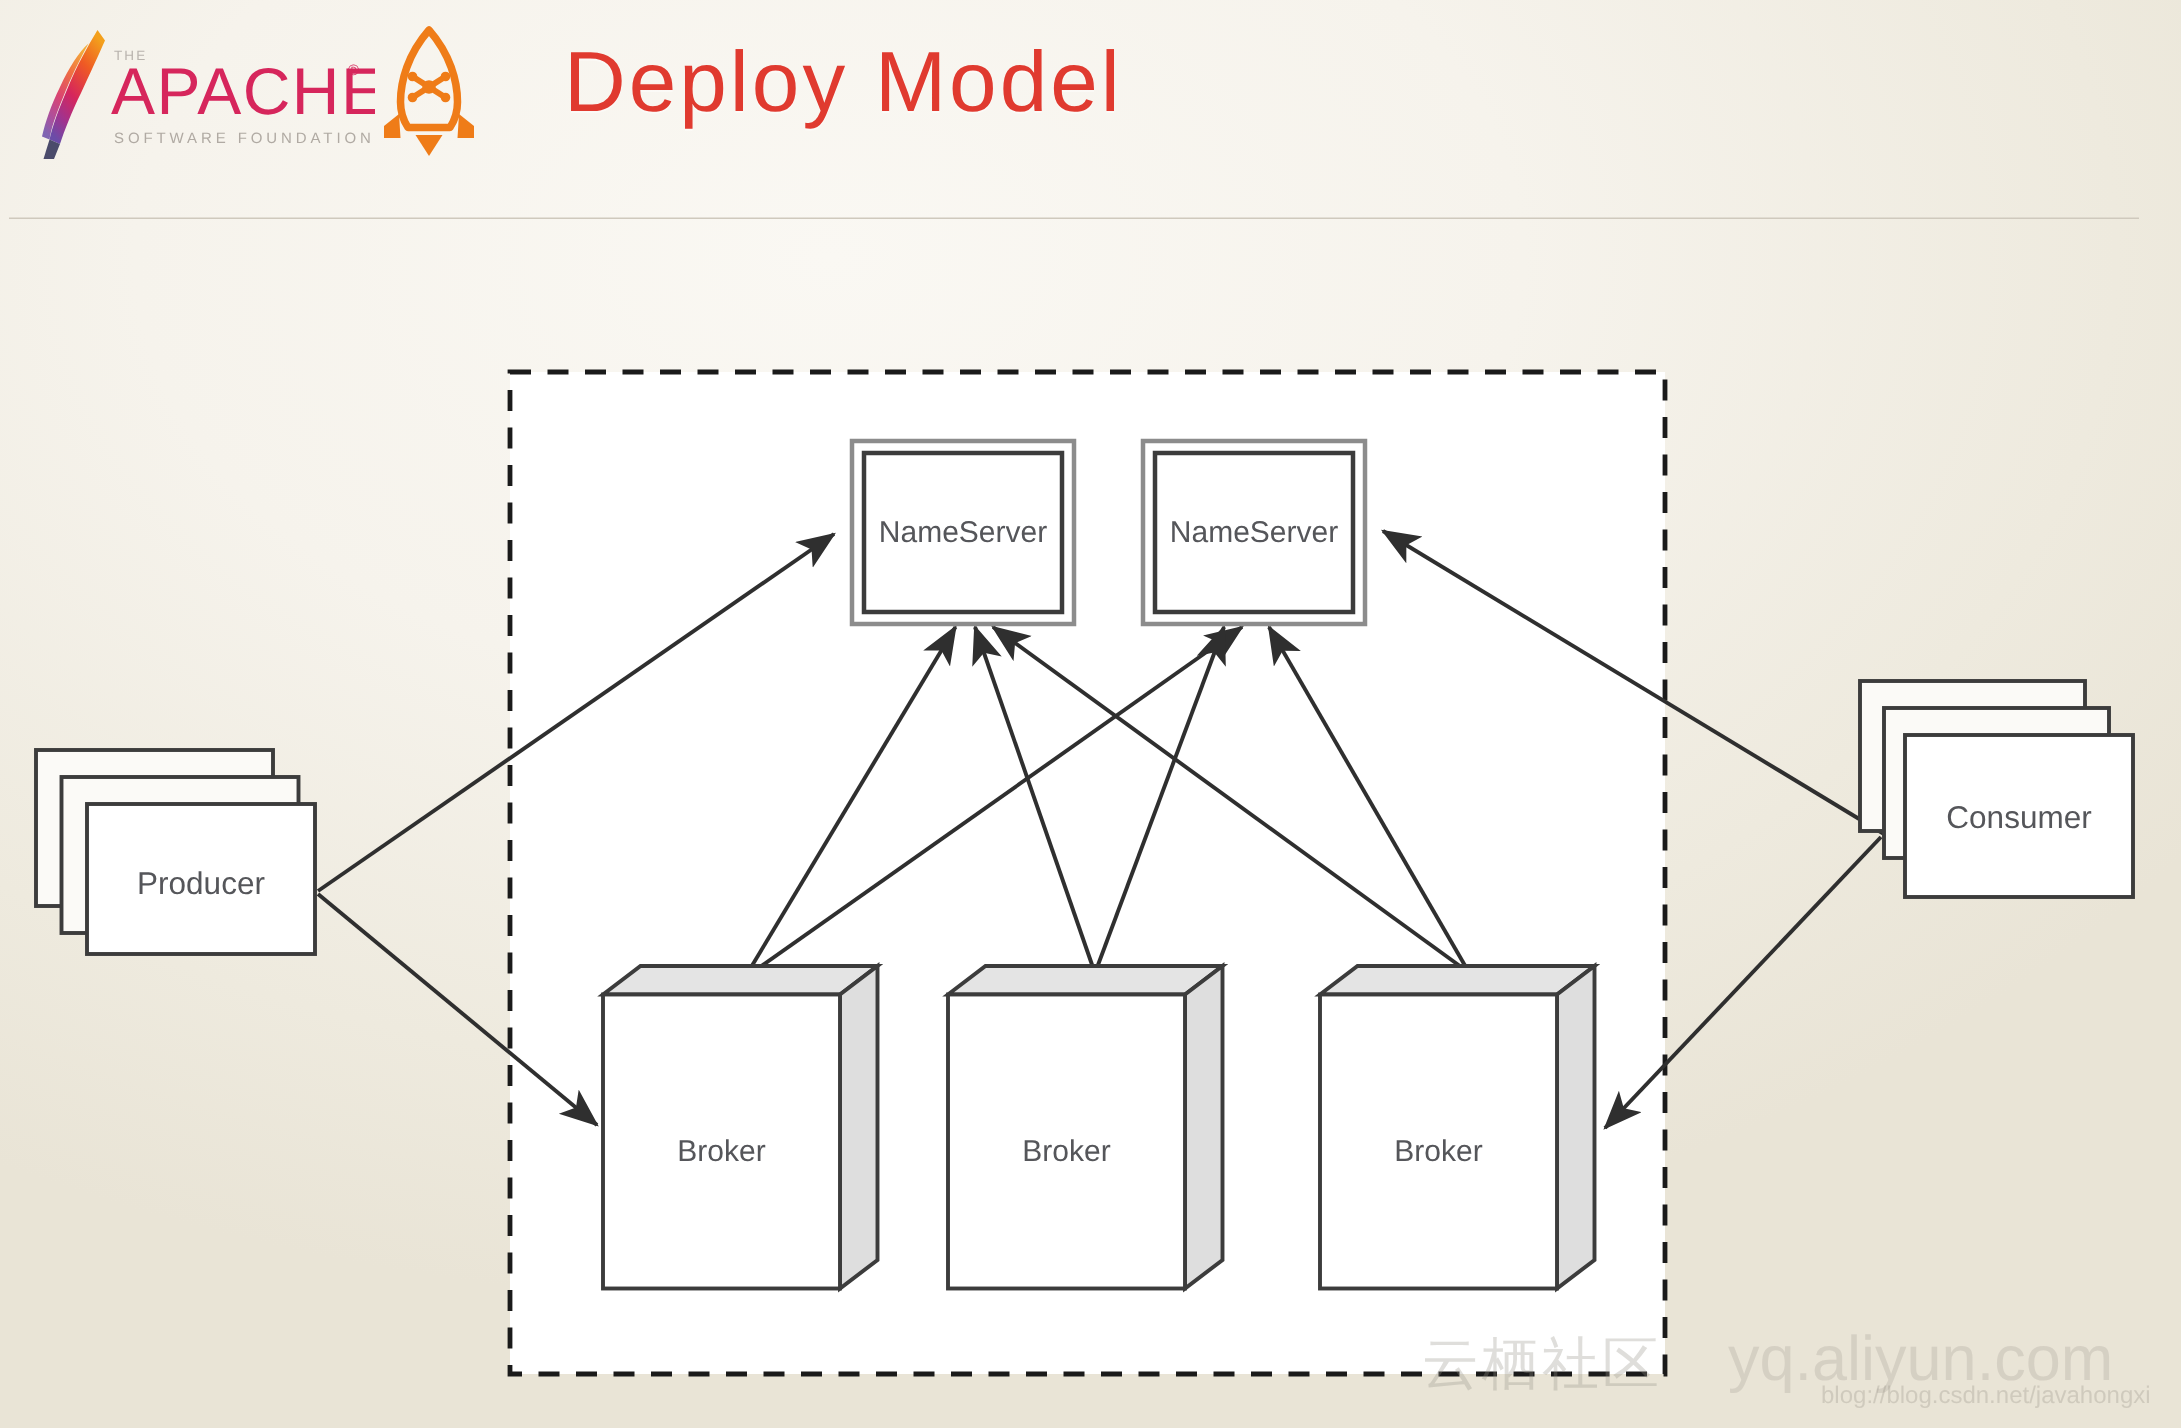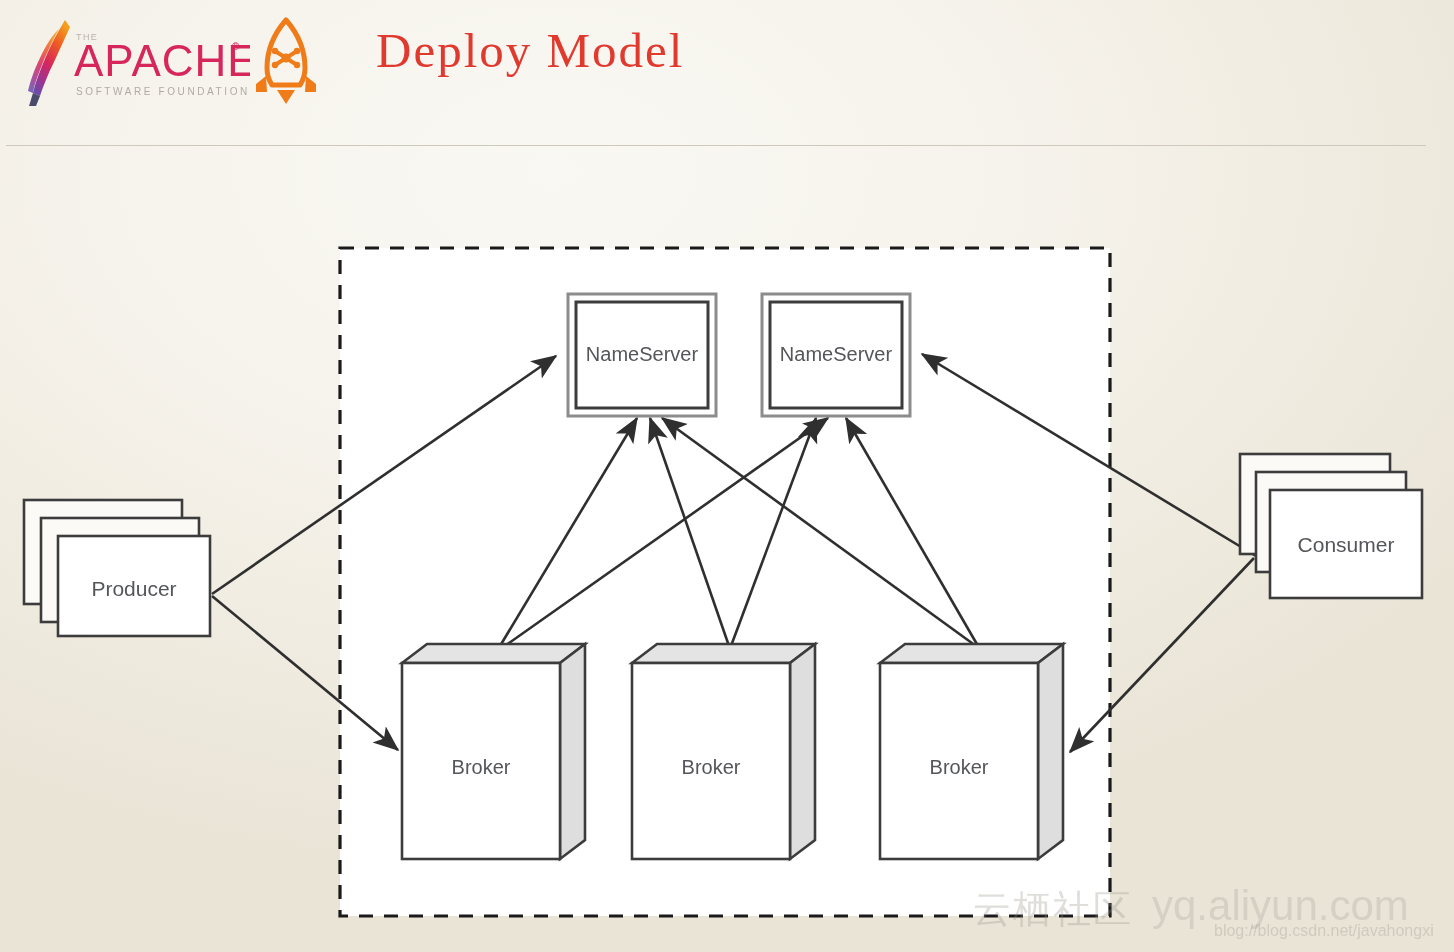--- a/index.html
+++ b/index.html
@@ -35,22 +35,22 @@
     width: 232px; height: 92px;
   }
   #rocket-logo {
     position: absolute;
     left: 250px; top: 14px;
     width: 72px; height: 92px;
   }
   #deploy-title {
     position: absolute;
     left: 376px; top: 22px;
-    font-family: Liberation Serif, serif;
-    font-size: 49px;
+    font-family: Liberation Sans, sans-serif;
+    font-size: 57px;
     letter-spacing: 2px;
     color: #e03a2f;
     white-space: nowrap;
     text-shadow: 0 1px 0 rgba(255,255,255,0.45);
   }
   #header-divider {
     position: absolute;
     left: 6px; top: 145px;
     width: 1420px;
     height: 1px;
@@ -78,21 +78,20 @@
   
   #wm-cn {
     position: absolute;
     left: 948px; top: 884px;
     font-family: "DejaVu Sans", sans-serif;
     font-size: 38px;
     letter-spacing: 2px;
     color: rgba(150,145,135,0.30);
     white-space: nowrap;
     user-select: none;
-    margin-left: 25px;
   }
   #wm-domain {
     position: absolute;
     left: 1152px; top: 882px;
     font-family: "Liberation Sans", sans-serif;
     font-size: 42px;
     letter-spacing: 0px;
     color: rgba(158,152,142,0.26);
     white-space: nowrap;
     user-select: none;

